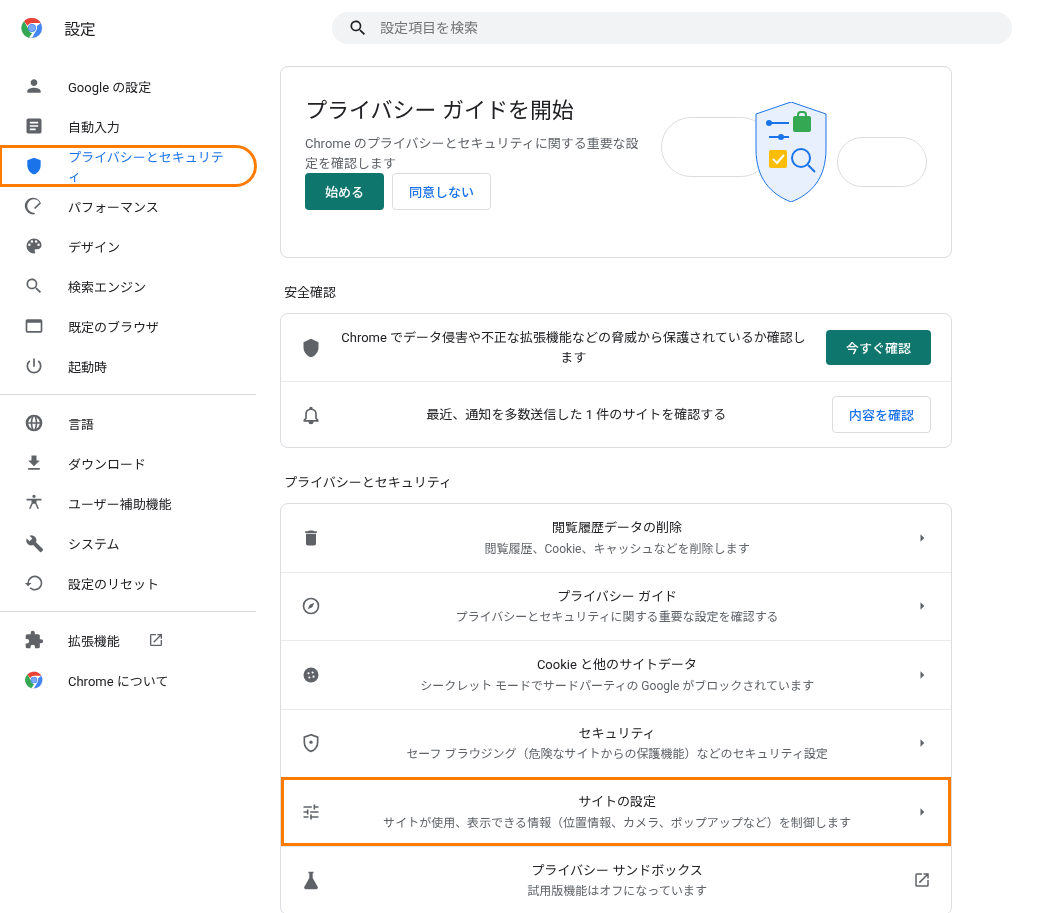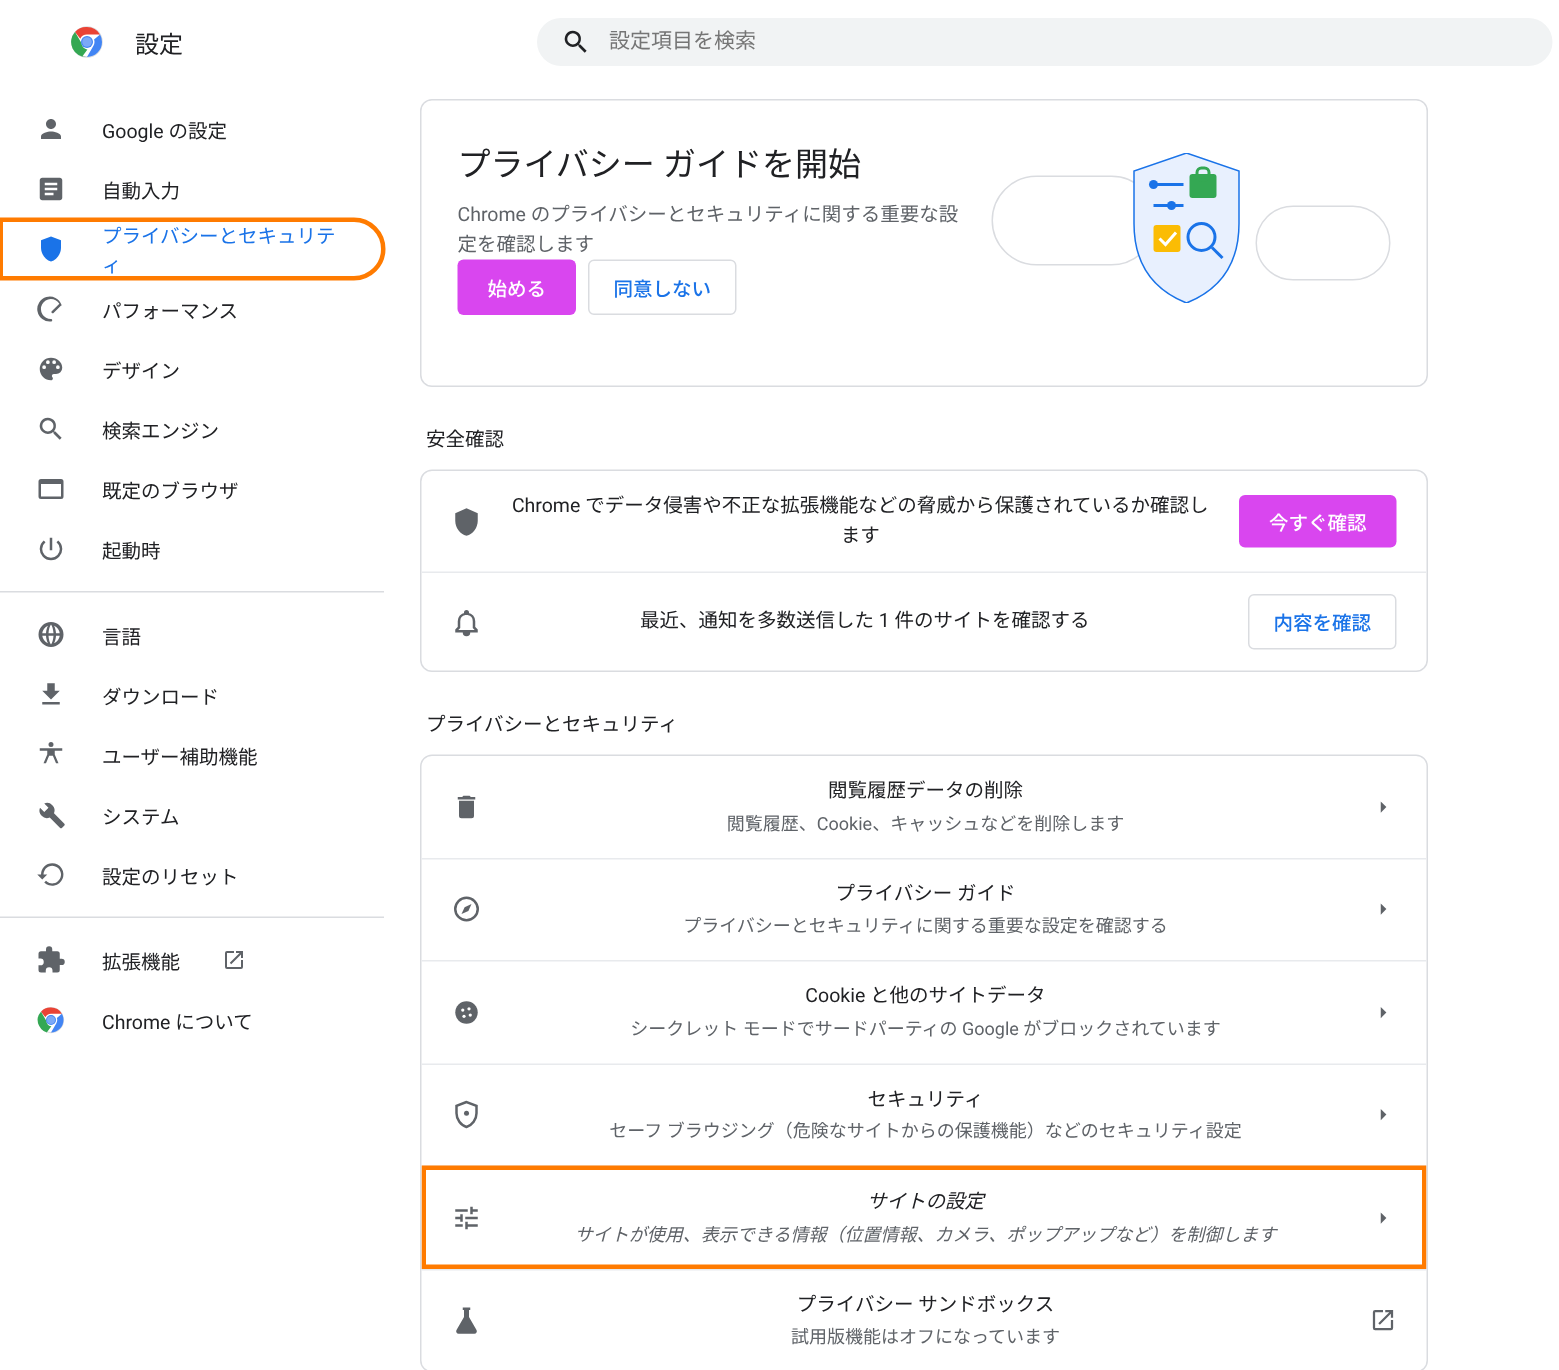--- a/index.html
+++ b/index.html
@@ -1,18 +1,18 @@
 <!DOCTYPE html>
 <html><head>
 <meta charset="utf-8">
 <style>
 * { margin: 0; padding: 0; box-sizing: border-box; font-family: 'Roboto', 'Noto Sans JP', 'Hiragino Sans', sans-serif; }
 body { background: #fff; color: #202124; font-size: 13px; }
 
-.topbar { display: flex; align-items: center; height: 56px; padding: 0 4px; gap: 16px; margin-left: 42px; }
+.topbar { display: flex; align-items: center; height: 56px; padding: 0 20px; gap: 16px; }
 .chrome-logo { width: 24px; height: 24px; }
 .app-title { font-size: 16px; color: #202124; margin-left: 4px; }
 .search-container { flex: 1; max-width: 680px; margin-left: 220px; background: #f1f3f4; border-radius: 20px; height: 32px; display: flex; align-items: center; padding: 0 16px; gap: 12px; }
 .search-container input { border: none; background: transparent; outline: none; flex: 1; font-size: 14px; color: #5f6368; }
 
 .layout { display: flex; }
 .sidebar { width: 256px; padding-top: 10px; }
 .sidebar-item { display: flex; align-items: center; height: 40px; padding: 0 24px; gap: 24px; font-size: 13px; color: #202124; border-radius: 0 20px 20px 0; cursor: pointer; }
 .sidebar-item .icon { width: 20px; height: 20px; color: #5f6368; display: flex; align-items: center; justify-content: center; }
 .sidebar-item.active { color: #1a73e8; }
@@ -21,34 +21,34 @@
 .sidebar-divider { height: 1px; background: #dadce0; margin: 8px 0; }
 .ext-icon-link { color: #5f6368; margin-left: 4px; }
 
 .main { flex: 1; padding: 10px 24px 40px 24px; max-width: 720px; }
 
 .card { border: 1px solid #dadce0; border-radius: 8px; background: #fff; margin-bottom: 24px; overflow: hidden; }
 .guide-card { display: flex; padding: 25px 24px; gap: 16px; align-items: flex-start; }
 .guide-text h2 { font-size: 22px; font-weight: 400; color: #202124; margin-bottom: 10px; }
 .guide-text p { font-size: 13px; color: #5f6368; line-height: 1.5; max-width: 340px; }
 .guide-buttons { display: flex; gap: 8px; }
-.btn-primary { background: #d946ef; color: #fff; border: none; padding: 8px 20px; font-size: 13px; border-radius: 4px; font-weight: 500; cursor: pointer; }
+.btn-primary { background: #0f766e; color: #fff; border: none; padding: 8px 20px; font-size: 13px; border-radius: 4px; font-weight: 500; cursor: pointer; }
 .btn-secondary { background: #fff; color: #1a73e8; border: 1px solid #dadce0; padding: 8px 16px; font-size: 13px; border-radius: 4px; font-weight: 500; cursor: pointer; }
 .guide-illustration { flex: 1; min-height: 140px; position: relative; }
 
 .section-title { font-size: 13px; color: #202124; font-weight: 400; margin: 20px 0 12px 4px; }
 
 .row { display: flex; align-items: center; padding: 14px 20px; gap: 20px; min-height: 64px; }
 .row + .row { border-top: 1px solid #e8eaed; }
 .row .row-icon { width: 20px; height: 20px; color: #5f6368; flex-shrink: 0; display: flex; align-items: center; justify-content: center; }
 .row .row-text { flex: 1; font-size: 13px; color: #202124; line-height: 1.5; text-align: center; }
 .row .row-text .sub { color: #5f6368; font-size: 12px; margin-top: 2px; }
 .row .row-action { flex-shrink: 0; }
 .row .chevron { color: #5f6368; }
-.row.highlighted { outline: 3px solid #ff7b00; outline-offset: -3px; font-style: italic; }
+.row.highlighted { outline: 3px solid #ff7b00; outline-offset: -3px; }
 
 svg { display: block; }
 
 
 .illu-cloud { position: absolute; border: 1px solid #dadce0; background: #fff; border-radius: 50px; }
 .illu-shield { position: absolute; left: 90px; top: 10px; width: 80px; height: 100px; }
 </style>
 </head>
 <body>
 

